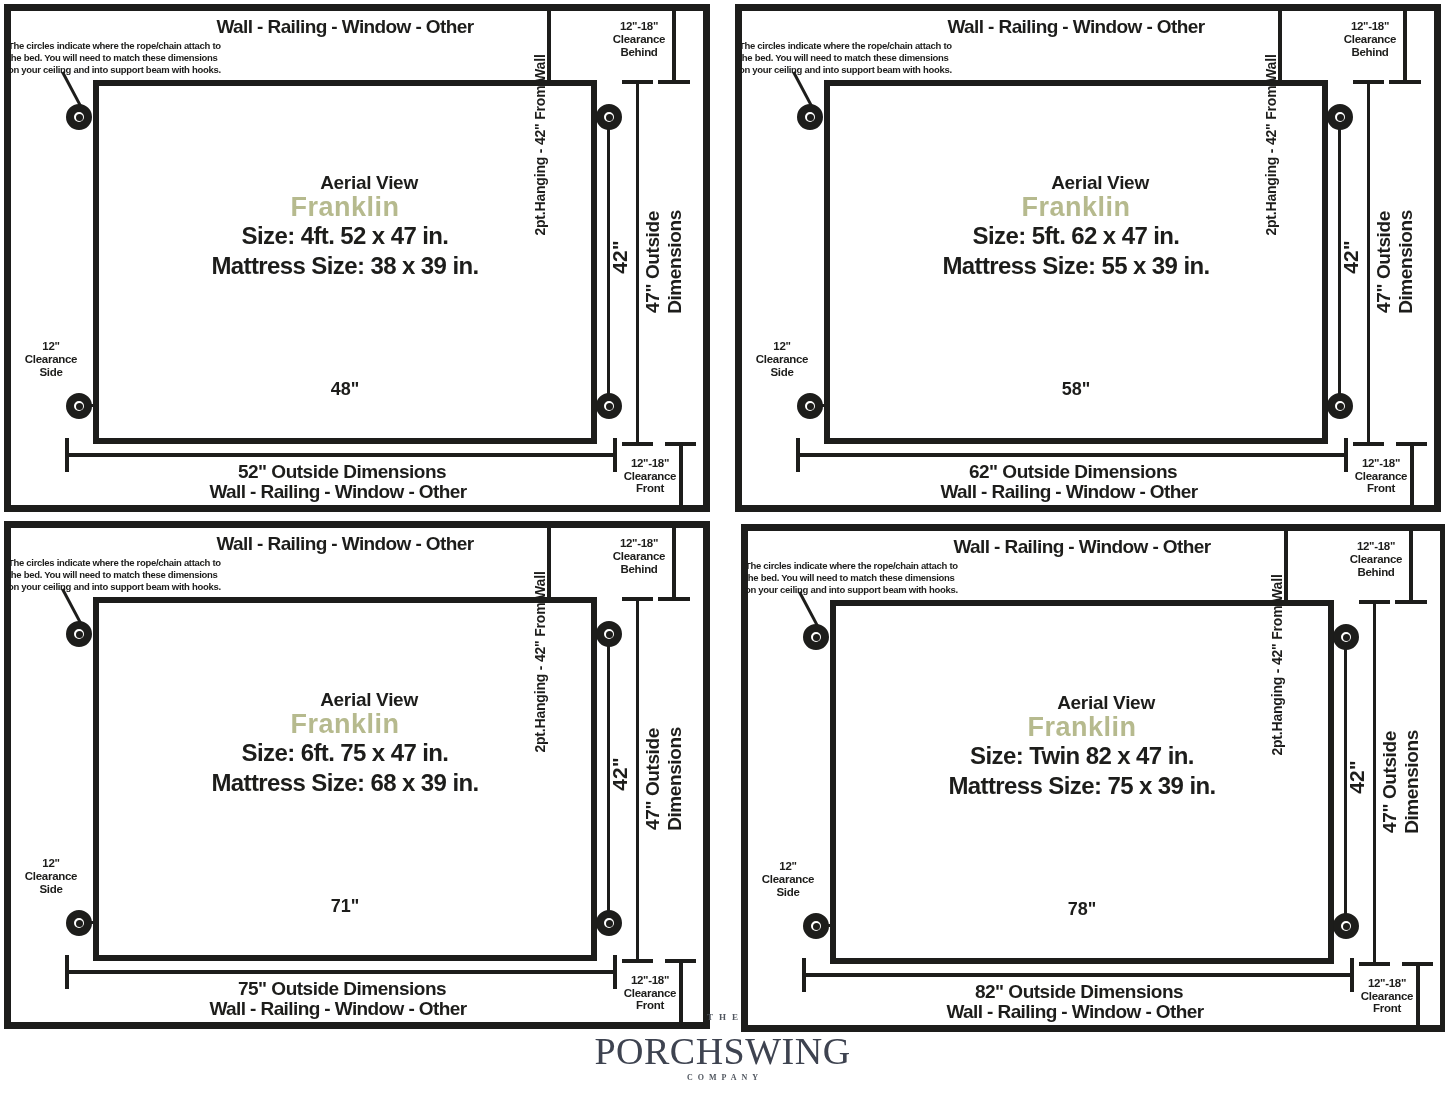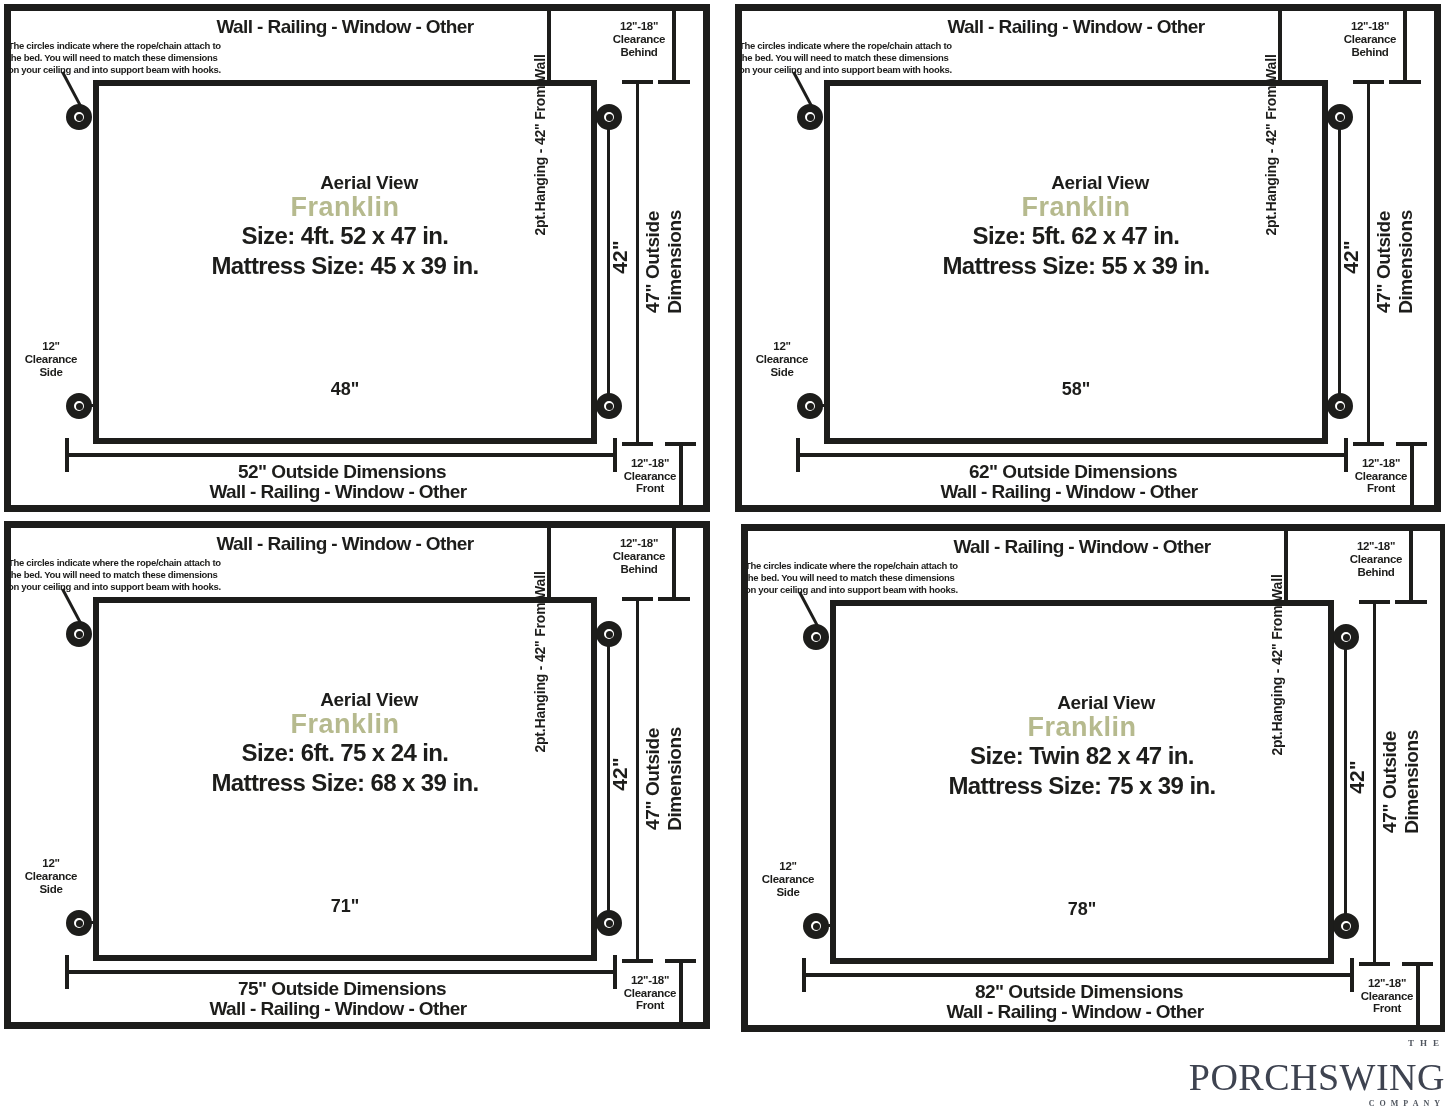--- a/index.html
+++ b/index.html
@@ -54,21 +54,21 @@
   .lbl-48{left:241px;top:375px;width:200px;text-align:center;font-size:18px;line-height:20px;}
   .lbl-outside{left:138px;top:457px;width:400px;text-align:center;font-size:19px;line-height:21px;letter-spacing:-0.5px;}
   .lbl-bottom-wall{left:134px;top:477px;width:400px;text-align:center;font-size:19px;line-height:22px;letter-spacing:-0.6px;}
 
   .center-text{position:absolute;left:89px;top:168px;width:504px;text-align:center;}
   .ct-aerial{font-size:19px;line-height:22px;font-weight:bold;letter-spacing:-0.3px;margin-left:48px;}
   .ct-model{font-size:27px;line-height:27px;font-weight:bold;color:#b6ba8e;letter-spacing:0.5px;}
   .ct-size,.ct-mattress{font-size:24px;line-height:30px;font-weight:bold;letter-spacing:-0.6px;}
 
   
-  .brand{position:absolute;left:0;right:0;top:1038px;text-align:right;
+  .brand{position:absolute;left:0;right:0;top:1012px;text-align:center;
          font-family:"Liberation Serif",serif;color:#3e4350;}
   .brand-the{font-size:9px;letter-spacing:6px;padding-left:6px;color:#50565f;font-weight:bold;}
   .brand-name{font-size:38px;line-height:40px;letter-spacing:0.5px;margin-top:9px;}
   .brand-company{font-size:8px;letter-spacing:5px;padding-left:5px;color:#50565f;font-weight:bold;margin-top:2px;}
 </style>
 </head>
 <body>
 
 <div id="stage">
   <div id="panels">
@@ -131,21 +131,21 @@
     <div class="lbl lbl-side">
       <div>12"</div>
       <div>Clearance</div>
       <div>Side</div>
     </div>
 
     <div class="center-text">
       <div class="ct-aerial">Aerial View</div>
       <div class="ct-model">Franklin</div>
       <div class="ct-size">Size: 4ft. 52 x 47 in.</div>
-      <div class="ct-mattress">Mattress Size: 45 x 39 in.</div>
+      <div class="ct-mattress">Mattress Size: 38 x 39 in.</div>
     </div>
 
     <div class="lbl lbl-48">48"</div>
     <div class="lbl lbl-outside">52" Outside Dimensions</div>
     <div class="lbl lbl-bottom-wall">Wall - Railing - Window - Other</div>
 
     <div class="lbl lbl-front">
       <div>12"-18"</div>
       <div>Clearance</div>
       <div>Front</div>
@@ -290,21 +290,21 @@
 
     <div class="lbl lbl-side">
       <div>12"</div>
       <div>Clearance</div>
       <div>Side</div>
     </div>
 
     <div class="center-text">
       <div class="ct-aerial">Aerial View</div>
       <div class="ct-model">Franklin</div>
-      <div class="ct-size">Size: 6ft. 75 x 24 in.</div>
+      <div class="ct-size">Size: 6ft. 75 x 47 in.</div>
       <div class="ct-mattress">Mattress Size: 68 x 39 in.</div>
     </div>
 
     <div class="lbl lbl-48">71"</div>
     <div class="lbl lbl-outside">75" Outside Dimensions</div>
     <div class="lbl lbl-bottom-wall">Wall - Railing - Window - Other</div>
 
     <div class="lbl lbl-front">
       <div>12"-18"</div>
       <div>Clearance</div>

